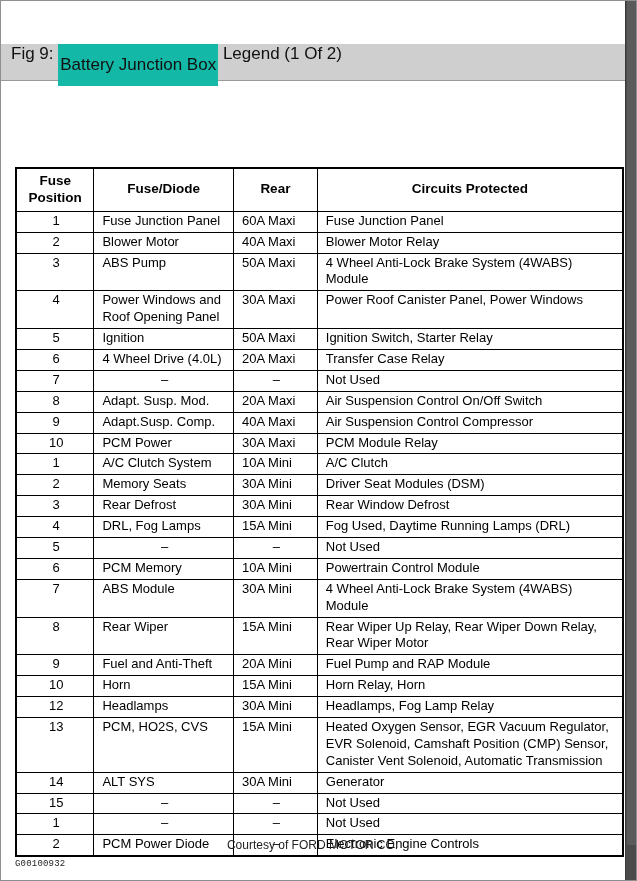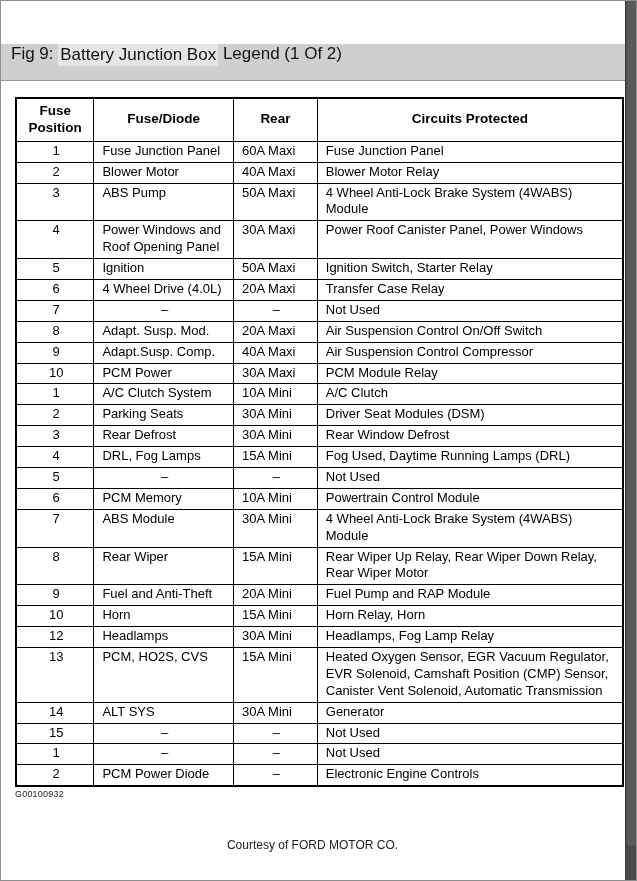--- a/index.html
+++ b/index.html
@@ -20,33 +20,33 @@
     height:37px;
     background:#cfcfcf;
     border-bottom:1px solid #9a9a9a;
     display:flex; align-items:flex-start;
     padding:0 10px;
     font-size:17px;
     color:#111;
     margin-top:43px;
   }
   .titlebar span { white-space:pre-wrap; }
-  .hl { background:#e5e5e5; padding:1px 2px; }
+  .hl { background:#14b8a6; padding:11px 2px; }
   .scrollbar {
     position:absolute; top:0; right:0;
     width:11px; height:100%;
     background:#4a4a4a;
     border-left:1px solid #3a3a3a;
   }
   .scroll-thumb {
     position:absolute; top:0; left:1px;
     width:9px; height:96%;
     background:#5a5a5a;
   }
-  .page { padding:16px 26px 0 14px; }
+  .page { padding:46px 26px 0 14px;margin-top:40px; }
   table.fuse {
     border-collapse:collapse;
     width:609px;
     font-size:13px;
     border:2px solid #000;
   }
   table.fuse th, table.fuse td {
     border:1px solid #000;
     vertical-align:top;
     padding:1px 6px 2px 8px;
@@ -61,20 +61,21 @@
     white-space:pre-line;
     line-height:1.25;
   }
   td.col-pos { text-align:center; padding-left:2px; padding-right:2px; }
   td.dash { text-align:center; }
   .figure-code {
     font-size:9px;
     color:#222;
     margin-top:2px;
     letter-spacing:0.2px;
+    font-family:Liberation Mono, monospace;
   }
   .courtesy {
     position:absolute;
     left:0; right:12px;
     bottom:28px;
     text-align:center;
     font-size:12px;
     color:#222;
   }
 </style>
@@ -168,21 +169,21 @@
             <td>PCM Module Relay</td>
           </tr>
           <tr>
             <td class="col-pos">1</td>
             <td>A/C Clutch System</td>
             <td>10A Mini</td>
             <td>A/C Clutch</td>
           </tr>
           <tr>
             <td class="col-pos">2</td>
-            <td>Parking Seats</td>
+            <td>Memory Seats</td>
             <td>30A Mini</td>
             <td>Driver Seat Modules (DSM)</td>
           </tr>
           <tr>
             <td class="col-pos">3</td>
             <td>Rear Defrost</td>
             <td>30A Mini</td>
             <td>Rear Window Defrost</td>
           </tr>
           <tr>

